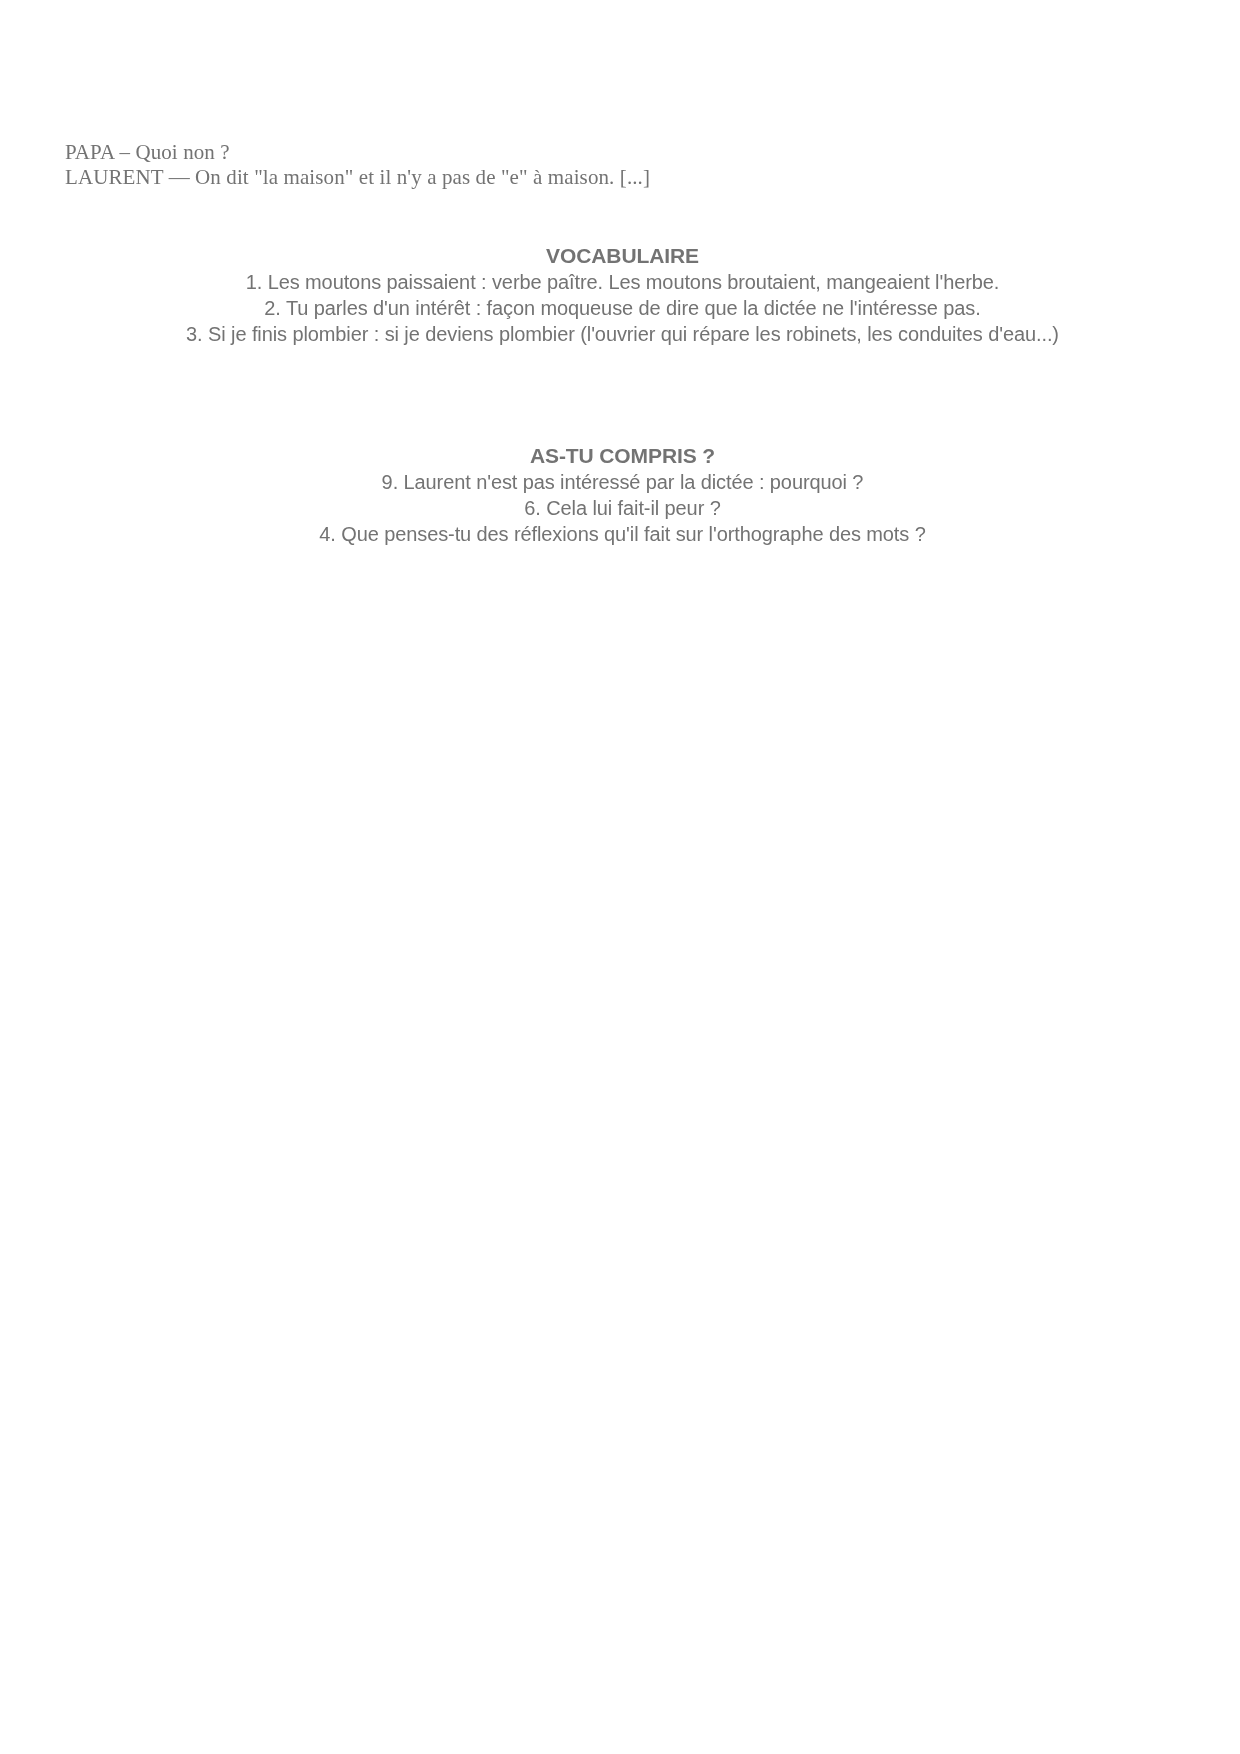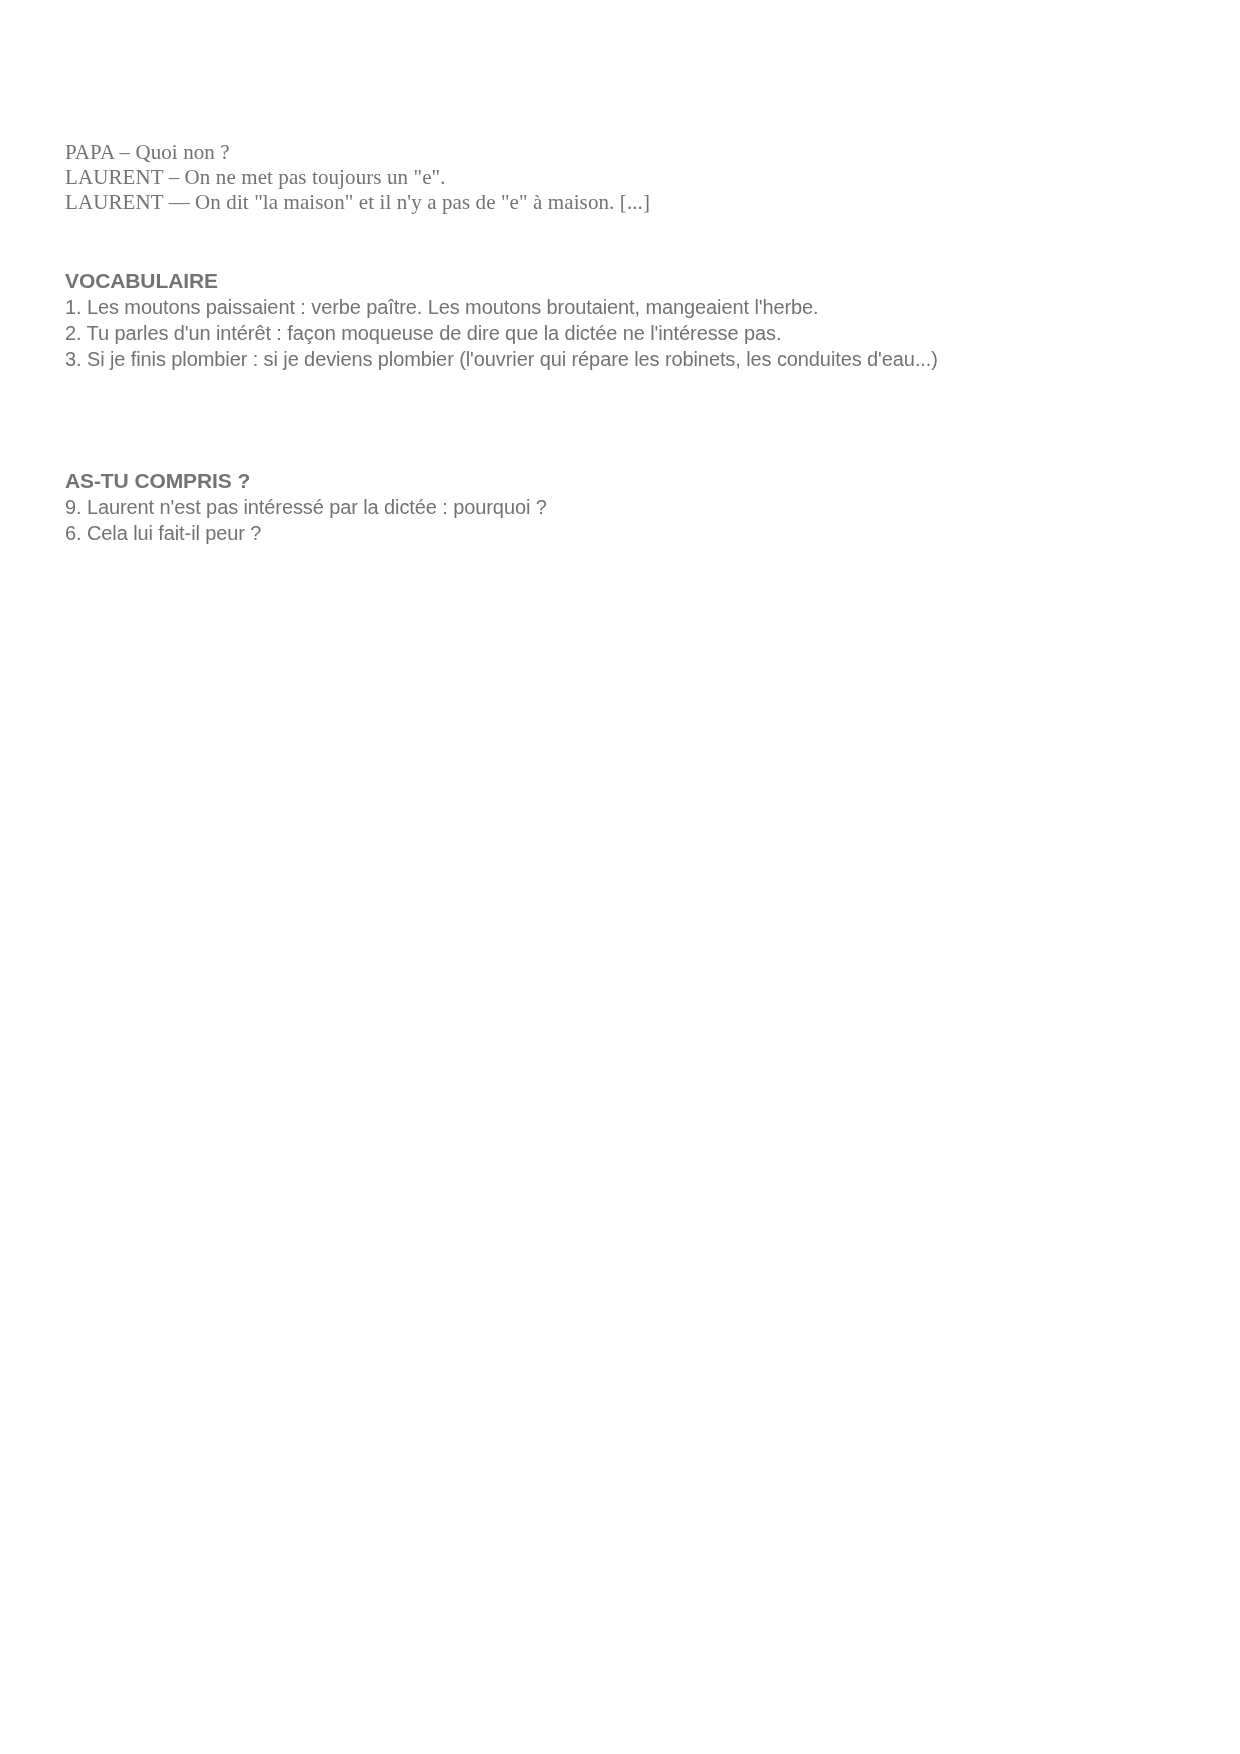--- a/index.html
+++ b/index.html
@@ -25,20 +25,21 @@
     letter-spacing: 0.1px;
   }
   .dialogue .line {
     white-space: pre-wrap;
   }
   .section {
     font-family: "Liberation Sans", "DejaVu Sans", sans-serif;
     font-size: 20px;
     line-height: 26px;
     letter-spacing: -0.1px;
+    text-align: center;
   }
   .section.vocab {
     margin-top: 53px;
   }
   .section.comprehension {
     margin-top: 96px;
   }
   .section .heading {
     font-weight: bold;
     font-size: 21px;
@@ -48,30 +49,30 @@
     white-space: pre-wrap;
   }
 </style>
 </head>
 <body>
 
 <div class="page">
 
   <div class="dialogue">
     <div class="line">PAPA – Quoi non ?</div>
-    <div class="line">LAURENT – On ne met pas toujours un "e".</div>
     <div class="line">LAURENT — On dit "la maison" et il n'y a pas de "e" à maison. [...]</div>
   </div>
 
   <div class="section vocab">
     <div class="heading">VOCABULAIRE</div>
     <div class="item">1. Les moutons paissaient : verbe paître. Les moutons broutaient, mangeaient l'herbe.</div>
     <div class="item">2. Tu parles d'un intérêt : façon moqueuse de dire que la dictée ne l'intéresse pas.</div>
     <div class="item">3. Si je finis plombier : si je deviens plombier (l'ouvrier qui répare les robinets, les conduites d'eau...)</div>
   </div>
 
   <div class="section comprehension">
     <div class="heading">AS-TU COMPRIS ?</div>
     <div class="item">9. Laurent n'est pas intéressé par la dictée : pourquoi ?</div>
     <div class="item">6. Cela lui fait-il peur ?</div>
+    <div class="item">4. Que penses-tu des réflexions qu'il fait sur l'orthographe des mots ?</div>
   </div>
 
 </div>
 
 </body></html>

